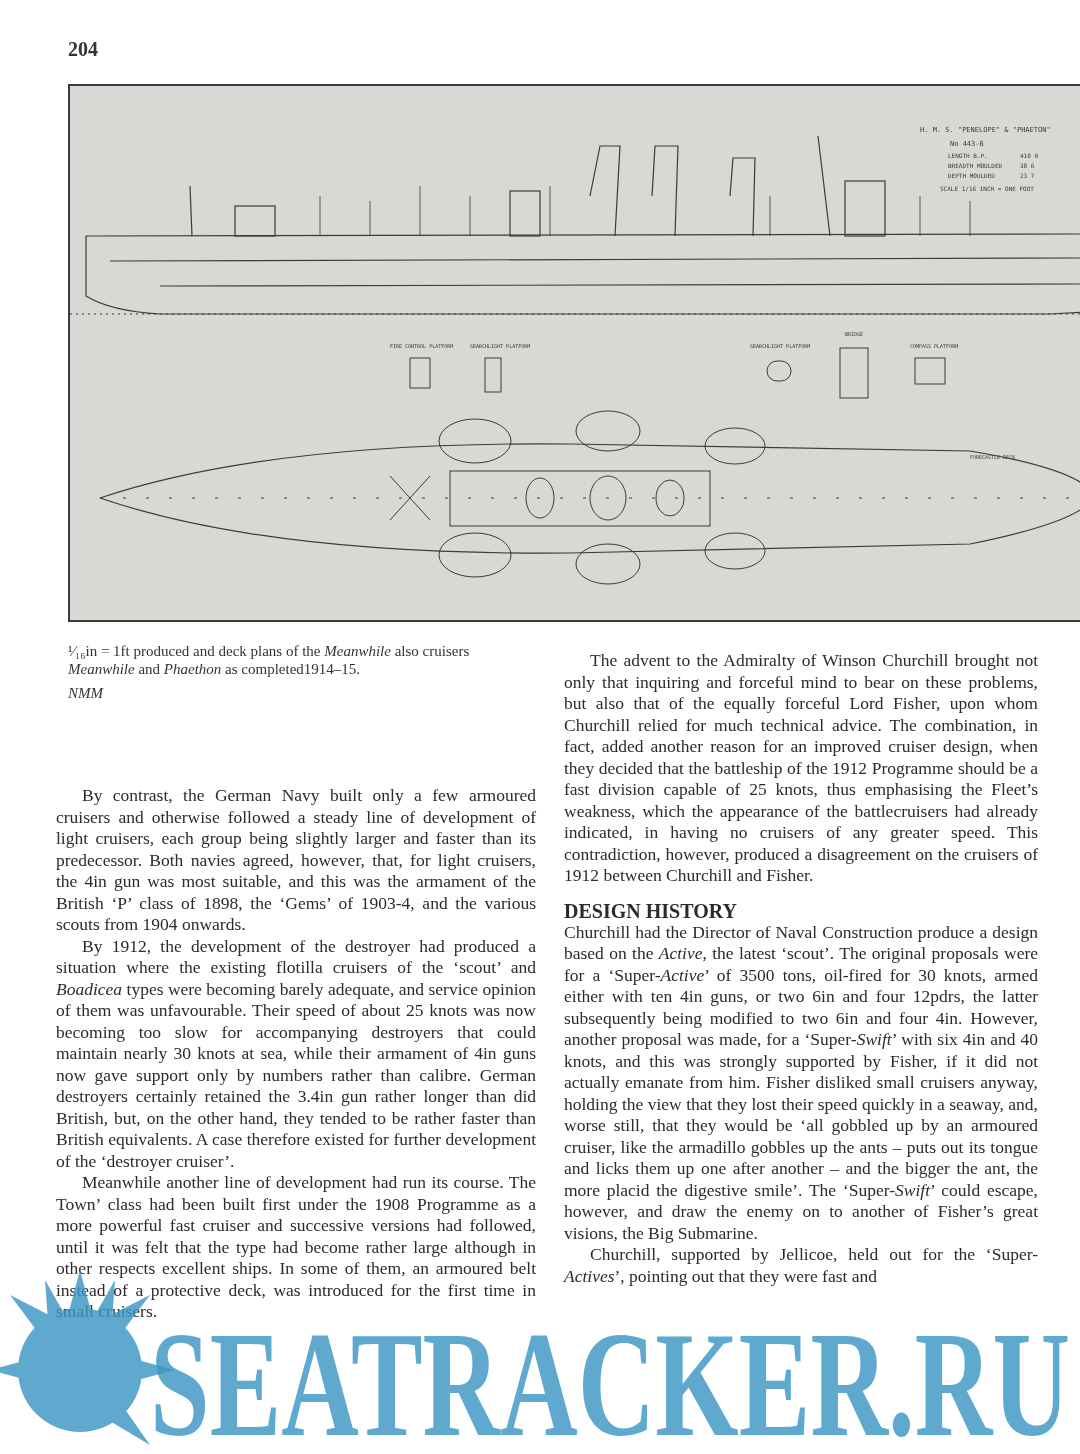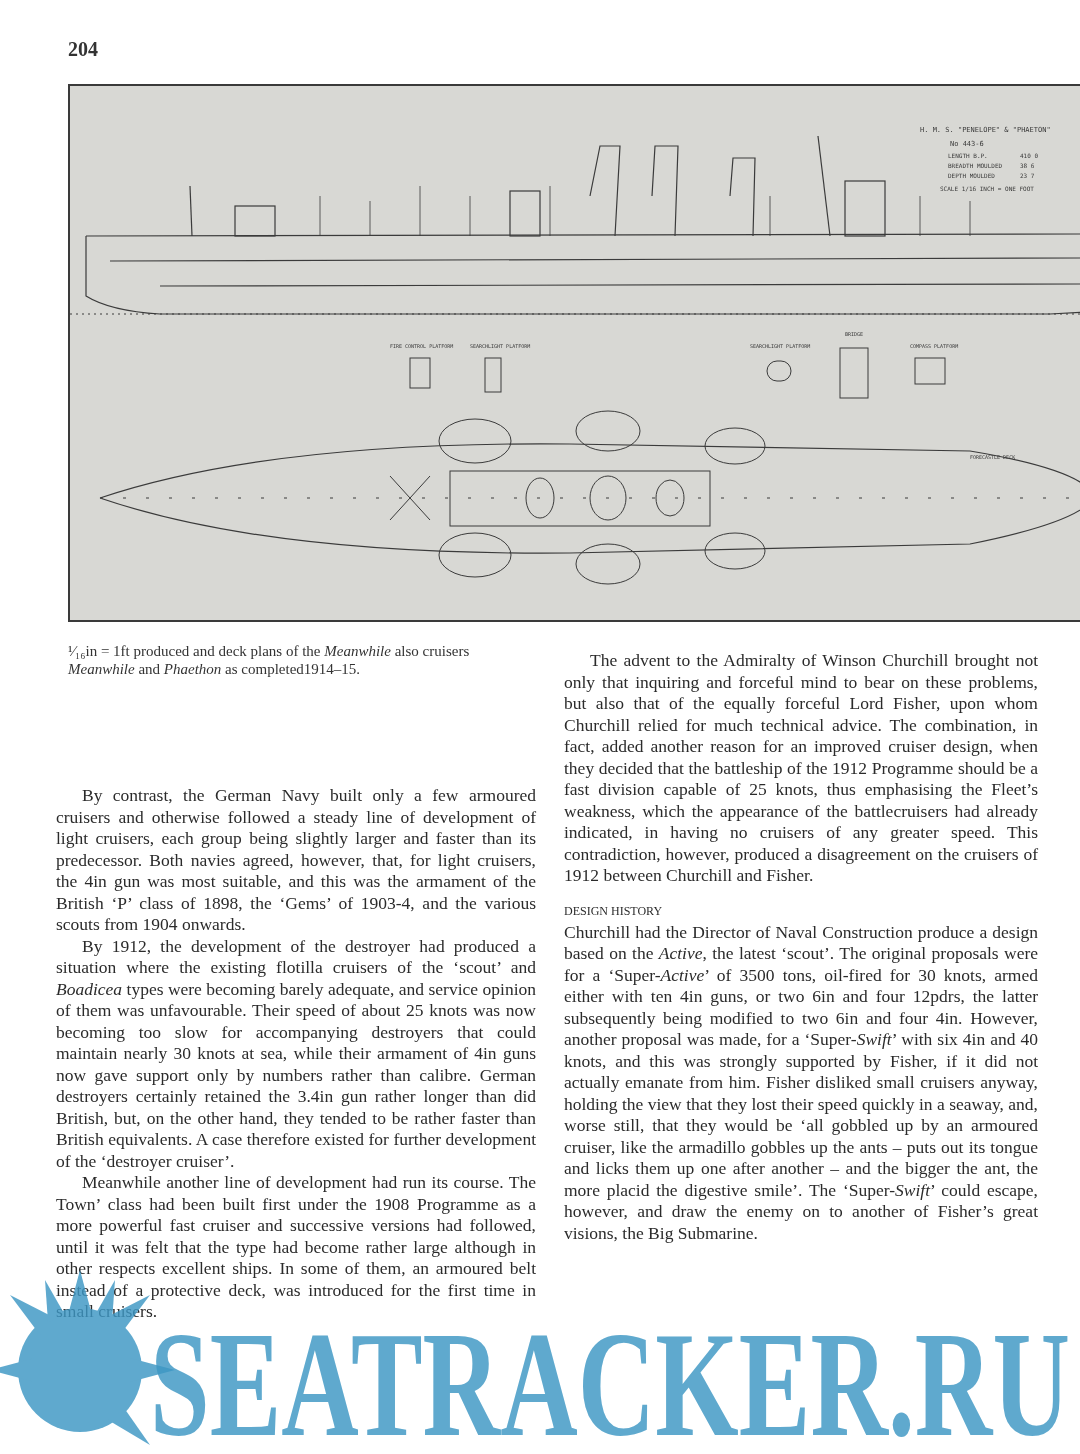--- a/index.html
+++ b/index.html
@@ -10,21 +10,21 @@
            background: #d6d6d2; border: 2px solid #3a3a3a; box-sizing: border-box; overflow: hidden; }
   .plate svg { position: absolute; left: 0; top: 0; }
   .plate-text { font-family: "DejaVu Sans Mono", monospace; fill: #3a3a3a; }
   .caption { position: absolute; left: 68px; top: 642px; width: 440px; font-size: 15px; line-height: 18px; color: #333; }
   .caption .credit { display: block; margin-top: 6px; font-style: italic; }
   .col { position: absolute; font-size: 17.5px; line-height: 21.5px; text-align: justify; color: #2b2b2b; }
   .col-left { left: 56px; top: 785px; width: 480px; }
   .col-right { left: 564px; top: 650px; width: 474px; }
   .col p { margin: 0; text-indent: 26px; }
   .col p.noindent { text-indent: 0; }
-  .col h3 { margin: 14px 0 0 0; font-size: 12px; font-weight: normal; line-height: 21px; }
+  .col h3 { margin: 14px 0 0 0; font-size: 20px; font-weight: bold; line-height: 21px; }
   .watermark { position: absolute; left: 0; top: 1260px; width: 1080px; height: 194px; pointer-events: none; }
   .watermark-text { font-family: "Liberation Serif", serif; font-weight: bold; fill: #3d97c4; opacity: 0.82; }
 </style>
 </head>
 <body>
 
 <div class="page-number">204</div>
 
 <div class="plate">
   <svg width="1016" height="534" viewBox="0 0 1016 534">
@@ -100,32 +100,34 @@
           <ellipse cx="538" cy="412" rx="18" ry="22"></ellipse>
         <ellipse cx="600" cy="412" rx="14" ry="18"></ellipse>
         <path d="M320 390 L340 412 L320 434 M360 390 L340 412 L360 434"></path>
       </g>
     </g>
   </svg>
 </div>
 
 <div class="caption">
   <span>¹⁄₁₆in = 1ft produced and deck plans of the </span><i>Meanwhile</i><span> also cruisers </span><i>Meanwhile</i><span> and </span><i>Phaethon</i><span> as completed1914–15.</span>
+  <span class="credit">NMM</span>
 </div>
 
 <div class="col col-left">
   <p>By contrast, the German Navy built only a few armoured cruisers and otherwise followed a steady line of development of light cruisers, each group being slightly larger and faster than its predecessor. Both navies agreed, however, that, for light cruisers, the 4in gun was most suitable, and this was the armament of the British ‘P’ class of 1898, the ‘Gems’ of 1903-4, and the various scouts from 1904 onwards.</p>
   <p><span>By 1912, the development of the destroyer had produced a situation where the existing flotilla cruisers of the ‘scout’ and </span><i>Boadicea</i><span> types were becoming barely adequate, and service opinion of them was unfavourable. Their speed of about 25 knots was now becoming too slow for accompanying destroyers that could maintain nearly 30 knots at sea, while their armament of 4in guns now gave support only by numbers rather than calibre. German destroyers certainly retained the 3.4in gun rather longer than did British, but, on the other hand, they tended to be rather faster than British equivalents. A case therefore existed for further development of the ‘destroyer cruiser’.</span></p>
   <p>Meanwhile another line of development had run its course. The Town’ class had been built first under the 1908 Programme as a more powerful fast cruiser and successive versions had followed, until it was felt that the type had become rather large although in other respects excellent ships. In some of them, an armoured belt instead of a protective deck, was introduced for the first time in small cruisers.</p>
 </div>
 
 <div class="col col-right">
   <p>The advent to the Admiralty of Winson Churchill brought not only that inquiring and forceful mind to bear on these problems, but also that of the equally forceful Lord Fisher, upon whom Churchill relied for much technical advice. The combination, in fact, added another reason for an improved cruiser design, when they decided that the battleship of the 1912 Programme should be a fast division capable of 25 knots, thus emphasising the Fleet’s weakness, which the appearance of the battlecruisers had already indicated, in having no cruisers of any greater speed. This contradiction, however, produced a disagreement on the cruisers of 1912 between Churchill and Fisher.</p>
   <h3>DESIGN HISTORY</h3>
   <p class="noindent"><span>Churchill had the Director of Naval Construction produce a design based on the </span><i>Active</i><span>, the latest ‘scout’. The original proposals were for a ‘Super-</span><i>Active</i><span>’ of 3500 tons, oil-fired for 30 knots, armed either with ten 4in guns, or two 6in and four 12pdrs, the latter subsequently being modified to two 6in and four 4in. However, another proposal was made, for a ‘Super-</span><i>Swift</i><span>’ with six 4in and 40 knots, and this was strongly supported by Fisher, if it did not actually emanate from him. Fisher disliked small cruisers anyway, holding the view that they lost their speed quickly in a seaway, and, worse still, that they would be ‘all gobbled up by an armoured cruiser, like the armadillo gobbles up the ants – puts out its tongue and licks them up one after another – and the bigger the ant, the more placid the digestive smile’. The ‘Super-</span><i>Swift</i><span>’ could escape, however, and draw the enemy on to another of Fisher’s great visions, the Big Submarine.</span></p>
+  <p><span>Churchill, supported by Jellicoe, held out for the ‘Super-</span><i>Actives</i><span>’, pointing out that they were fast and</span></p>
 </div>
 
 <svg class="watermark" viewBox="0 0 1080 194">
   <g fill="#3d97c4" opacity="0.82">
     <circle cx="80" cy="110" r="62"></circle>
     <polygon points="80,10 92,55 68,55"></polygon>
       <polygon points="150,35 120,75 105,58"></polygon>
     <polygon points="175,110 130,122 130,98"></polygon>
       <polygon points="150,185 108,160 122,145"></polygon>
     <polygon points="10,35 55,58 40,75"></polygon>

